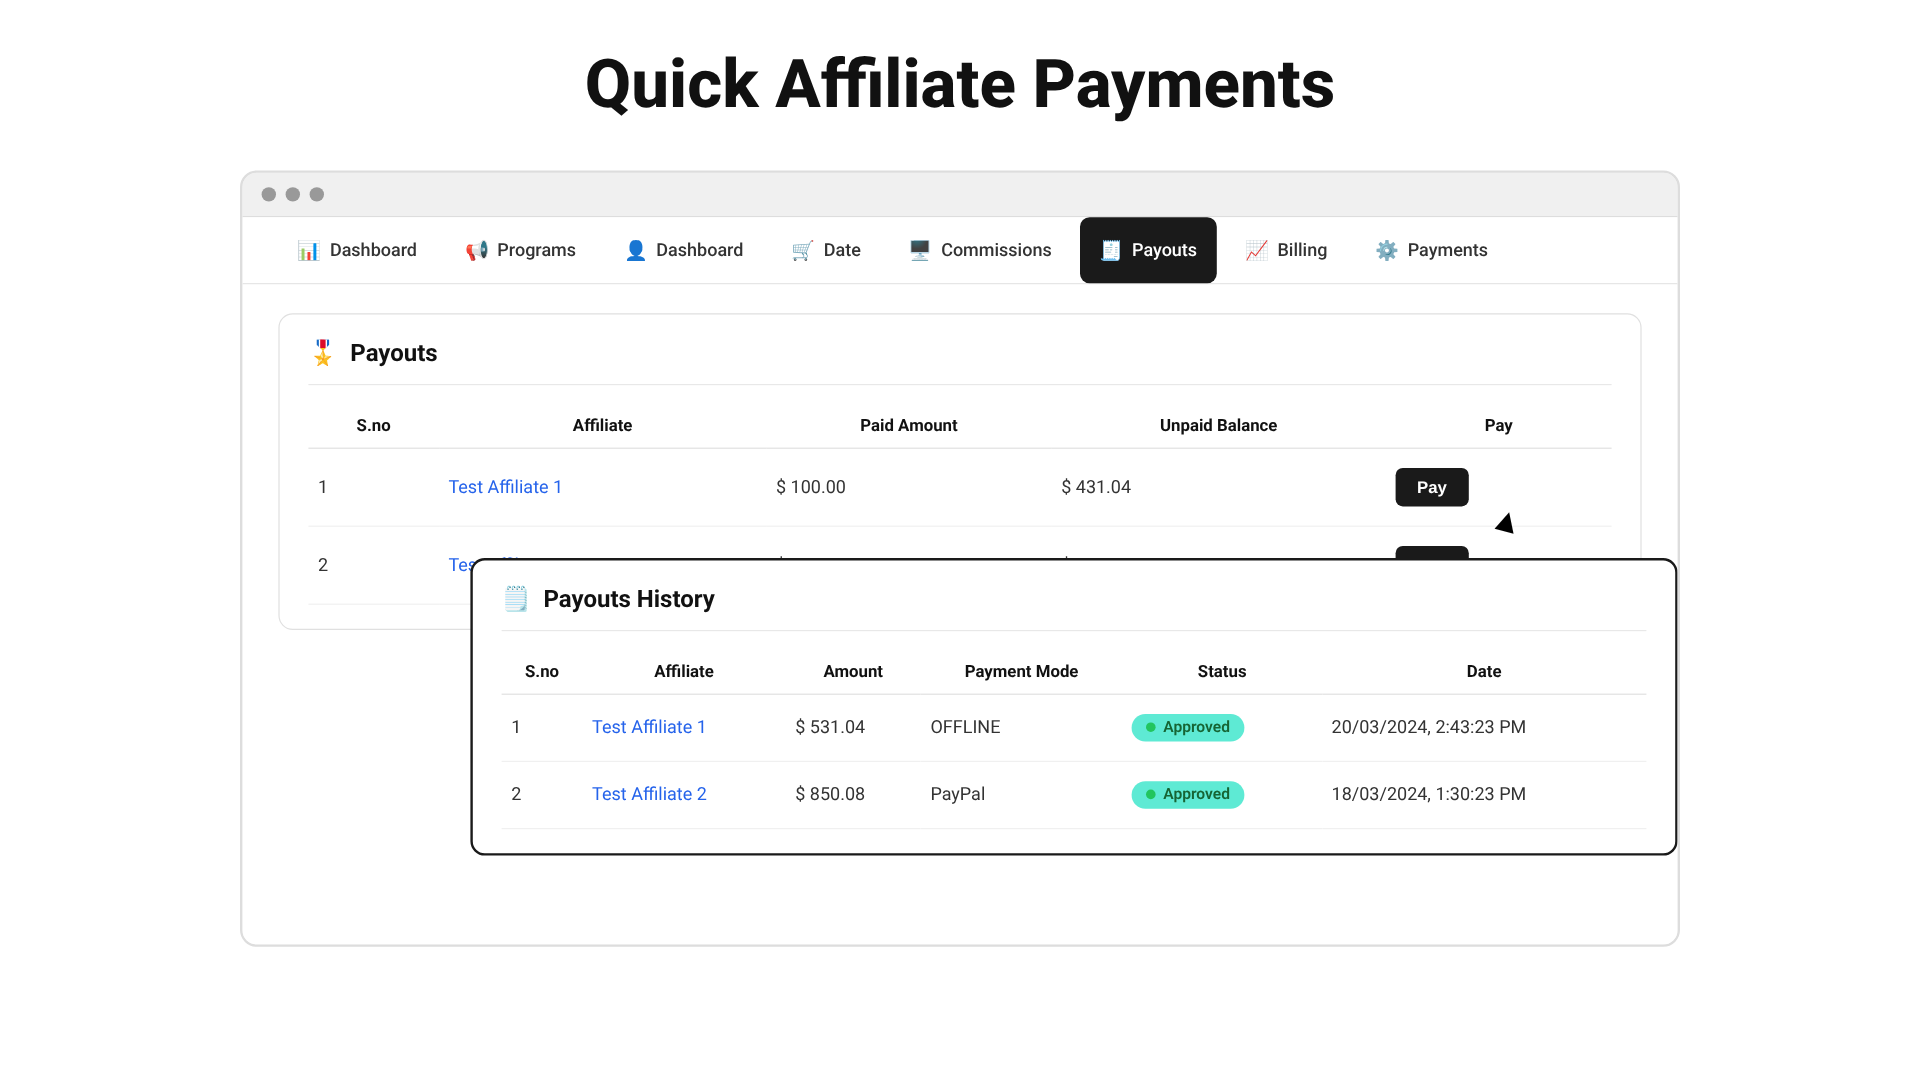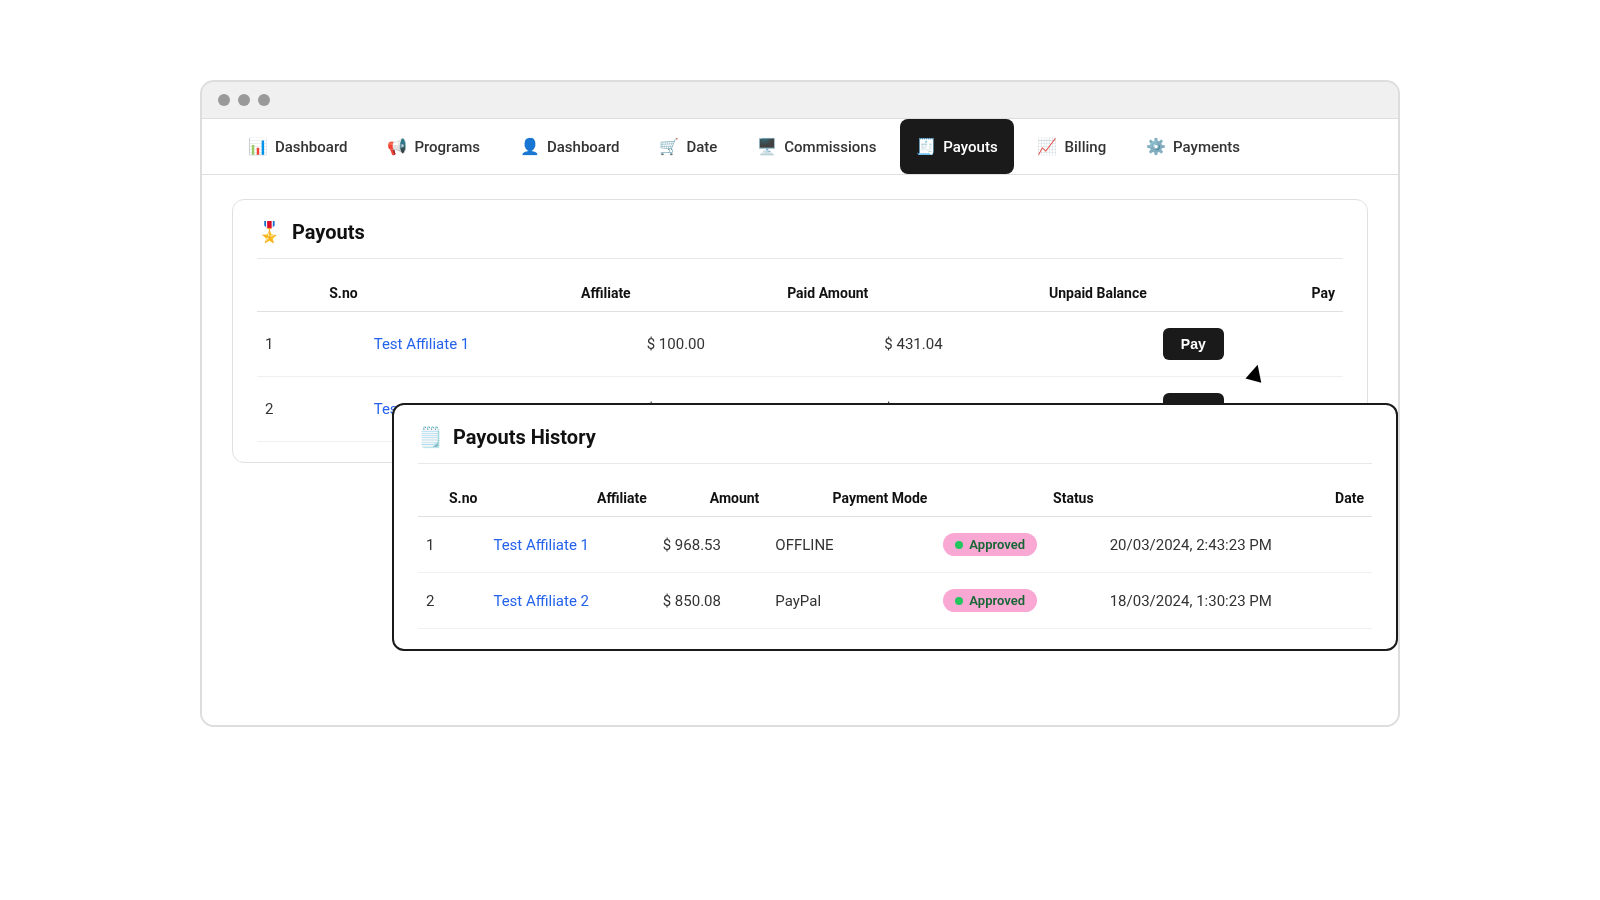--- a/index.html
+++ b/index.html
@@ -115,21 +115,21 @@
     .panel-icon {
       font-size: 20px;
     }
 
     
     .data-table {
       width: 100%;
       border-collapse: collapse;
     }
     .data-table th {
-      text-align: right;
+      text-align: center;
       font-size: 14px;
       font-weight: 700;
       color: #111;
       padding: 10px 8px;
       border-bottom: 1px solid #e0e0e0;
     }
     .data-table td {
       padding: 16px 8px;
       font-size: 15px;
       color: #333;
@@ -172,21 +172,21 @@
       z-index: 20;
       font-size: 28px;
       transform: rotate(15deg);
     }
 
     
     .status-badge {
       display: inline-flex;
       align-items: center;
       gap: 6px;
-      background: #f9a8d4;
+      background: #5eead4;
       color: #166534;
       border-radius: 20px;
       padding: 4px 12px;
       font-size: 13px;
       font-weight: 600;
     }
     .status-dot {
       width: 8px;
       height: 8px;
       border-radius: 50%;
@@ -196,20 +196,21 @@
     
     .content-wrapper {
       position: relative;
       width: 1200px;
     }
   </style>
 </head>
 <body>
 
 <div class="page-header">
+  <h1 class="page-title">Quick Affiliate Payments</h1>
 </div>
 
 <div class="content-wrapper">
   <div class="browser-window">
 
     <div class="browser-titlebar">
       <div class="dot"></div>
       <div class="dot"></div>
       <div class="dot"></div>
     </div>
@@ -298,21 +299,21 @@
               <th>Amount</th>
               <th>Payment Mode</th>
               <th>Status</th>
               <th>Date</th>
             </tr>
           </thead>
           <tbody id="history-tbody">
           <tr>
     <td>1</td>
     <td><a class="affiliate-link" href="#">Test Affiliate 1</a></td>
-    <td>$ 968.53</td>
+    <td>$ 531.04</td>
     <td>OFFLINE</td>
     <td>
       <span class="status-badge">
         <span class="status-dot"></span>
         Approved
       </span>
     </td>
     <td>20/03/2024, 2:43:23 PM</td>
   </tr>
               <tr>

